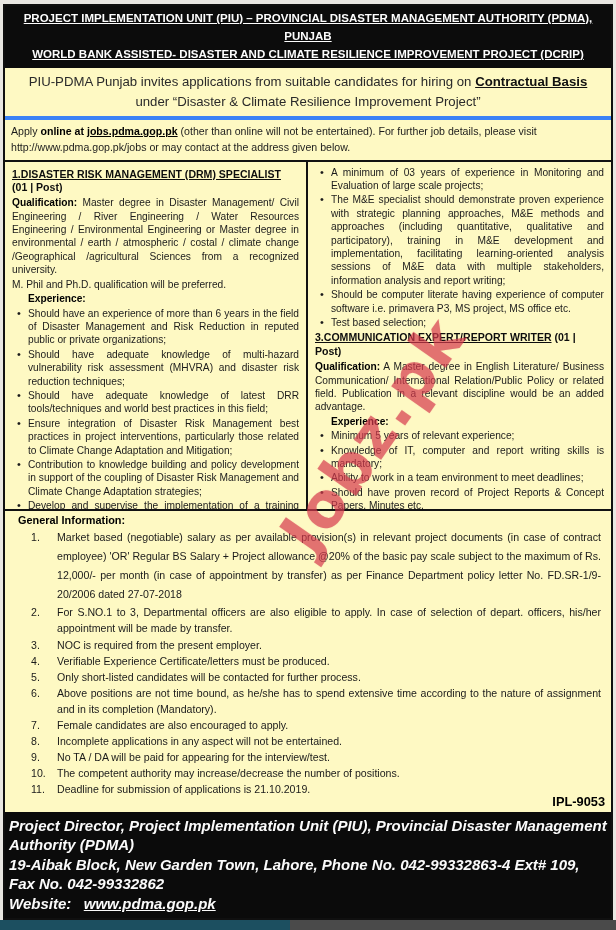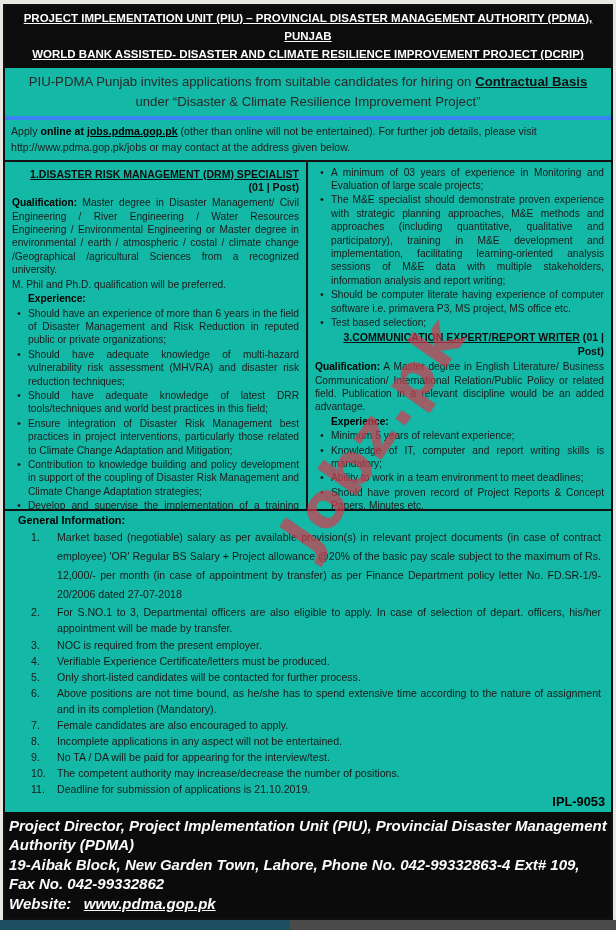--- a/index.html
+++ b/index.html
@@ -5,21 +5,21 @@
   html,body{margin:0;padding:0;}
   body{
     width:616px;height:930px;position:relative;overflow:hidden;
     background:#e9e7e2;
     font-family:"Liberation Sans","DejaVu Sans",sans-serif;
     color:#161616;
     -webkit-font-smoothing:antialiased;
   }
   .ad{
     position:absolute;left:3px;top:4px;right:3px;bottom:10px;
-    border:2px solid #101010;background:#14b8a6;
+    border:2px solid #101010;background:#fef9c3;
     display:flex;flex-direction:column;box-sizing:border-box;
   }
   
   .head-black{
     background:#0c0c0c;color:#fdfdfd;text-align:center;font-weight:bold;
     font-size:11.5px;line-height:1.55;padding:4px 6px 5px;
   }
   .head-black .u{text-decoration:underline;}
   
   .invite{
@@ -34,21 +34,21 @@
   }
   .apply b{color:#000;}
   .apply .lnk{font-weight:bold;text-decoration:underline;color:#000;}
   
   .cols{display:flex;flex:1;overflow:hidden;border-bottom:2px solid #121212;}
   .col{
     width:50%;box-sizing:border-box;padding:4px 7px 2px 7px;
     font-size:10.2px;line-height:1.315;text-align:justify;color:#1b1b1b;
   }
   .col.left{border-right:2px solid #121212;}
-  .job-title{font-size:10.55px;font-weight:bold;margin:2px 0 1px;color:#0d0d0d;text-align:right;}
+  .job-title{font-size:10.55px;font-weight:bold;margin:2px 0 1px;color:#0d0d0d;text-align:left;}
   .job-title .u{text-decoration:underline;}
   .para{margin:0 0 1px;}
   .para b{color:#000;}
   .exp{font-weight:bold;margin:0 16px 1px;text-align:left;color:#000;}
   ul.bullets{margin:0 0 2px 0;padding:0 0 0 16px;list-style:none;}
   ul.bullets li{position:relative;margin:0 0 1px;}
   ul.bullets li::before{content:"\2022";position:absolute;left:-11px;top:-1px;font-size:11px;}
   
   .general{position:relative;font-size:10.6px;padding:3px 8px 14px 6px;color:#1a1a1a;}
   .general .gtitle{font-weight:bold;font-size:10.9px;color:#000;margin-left:7px;}

